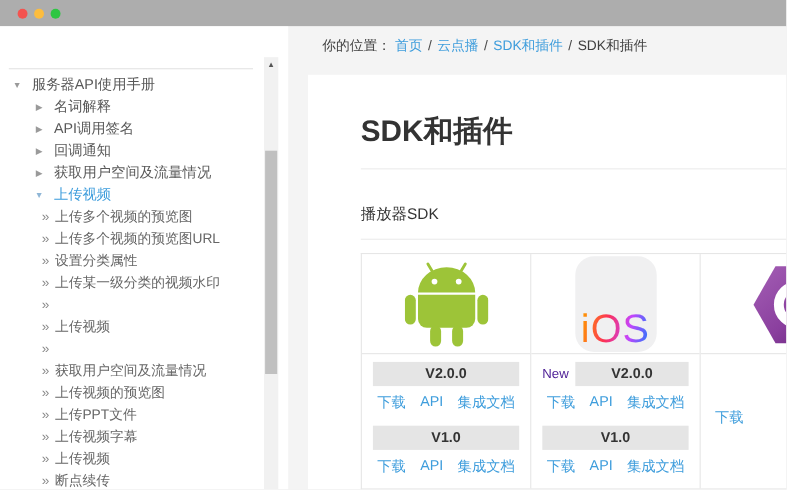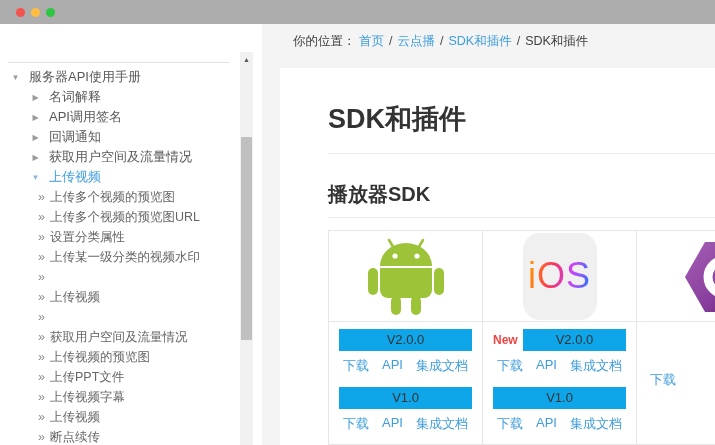--- a/index.html
+++ b/index.html
@@ -33,40 +33,40 @@
   
   .main{position:absolute;left:262px;top:0;right:0;bottom:0;}
   .breadcrumb{position:absolute;left:31px;top:9px;font-size:12.5px;color:#404040;white-space:nowrap;}
   .crumb-link{color:#3e9ddc;text-decoration:none;cursor:pointer;}
   .crumb-sep{color:#4a4a4a;margin:0 5px;}
   .crumb-current{color:#404040;}
   .card{position:absolute;left:18px;top:44px;right:0;bottom:0;background:#fff;}
   .card-inner{margin-left:48px;}
   .page-title{margin:0;padding:36px 0 19px;font-size:27px;line-height:30px;font-weight:bold;color:#333;
               border-bottom:1px solid #ececec;}
-  .section-title{margin:0;padding:30px 0 13px;font-size:20px;line-height:20px;font-weight:bold;color:#333;
+  .section-title{margin:0;padding:30px 0 13px;font-size:14px;line-height:20px;font-weight:normal;color:#333;
                  border-bottom:1px solid #ececec;}
   
   .sdk-table{margin-top:12px;display:flex;border:1px solid #e6e6e6;border-right:none;}
   .col{width:153px;flex:none;border-right:1px solid #e6e6e6;}
   .col.last{flex:1;width:auto;border-right:none;}
   .icon-cell{height:90px;border-bottom:1px solid #e6e6e6;display:flex;align-items:center;justify-content:center;
              position:relative;overflow:hidden;}
   .info-cell{height:115px;}
   .version-row{display:flex;align-items:center;margin:7px 10px 0;}
   .links-row + .version-row{margin-top:12px;}
-  .new-badge{flex:none;width:30px;color:#ef4444;font-weight:bold;font-size:12px;}
-  .version-bar{flex:1;height:22px;line-height:22px;background:#0ea5e9;text-align:center;
-               font-size:13px;font-weight:normal;color:#333;}
+  .new-badge{flex:none;width:30px;color:#4c1d95;font-weight:normal;font-size:12px;}
+  .version-bar{flex:1;height:22px;line-height:22px;background:#e5e5e5;text-align:center;
+               font-size:13px;font-weight:bold;color:#333;}
   .links-row{display:flex;justify-content:space-between;margin:6px 14px 0;}
   .tlink{font-size:13px;color:#3e9ddc;text-decoration:none;cursor:pointer;text-align:right;}
   .dl-only{display:flex;align-items:center;height:115px;padding-left:13px;}
   
   .ios-badge{width:74px;height:87px;border-radius:17px;background:#f0f0f1;
-             display:flex;align-items:center;justify-content:center;}
+             display:flex;align-items:flex-end;justify-content:center;}
   .ios-text{font-size:36px;font-weight:300;letter-spacing:1px;color:#c93bc4;
             font-family:"Liberation Sans","DejaVu Sans",sans-serif;}
   @supports ((background-clip:text) or (-webkit-background-clip:text)){
     .ios-text{background:linear-gradient(100deg,#ff9502 5%,#fc3158 38%,#c644fc 68%,#157efb 100%);
               -webkit-background-clip:text;background-clip:text;color:transparent;}
   }
   .csharp-svg{position:absolute;left:47px;top:10px;}
 </style>
 </head>
 <body>

